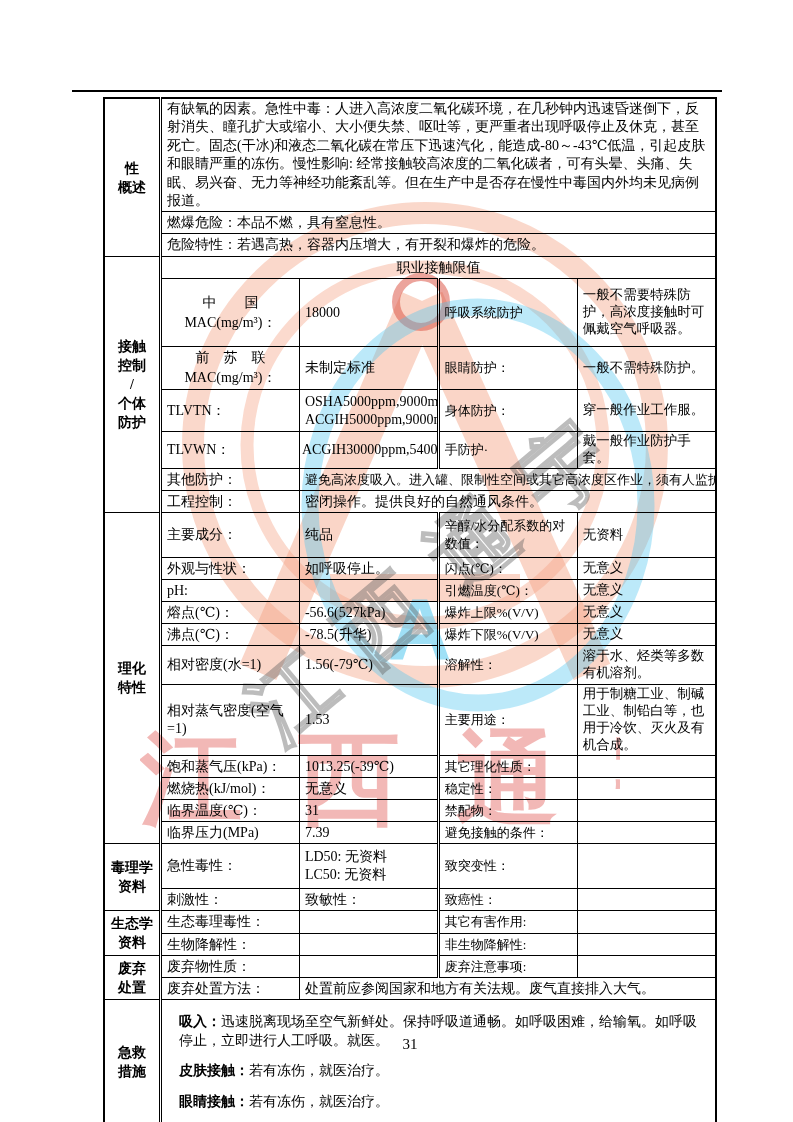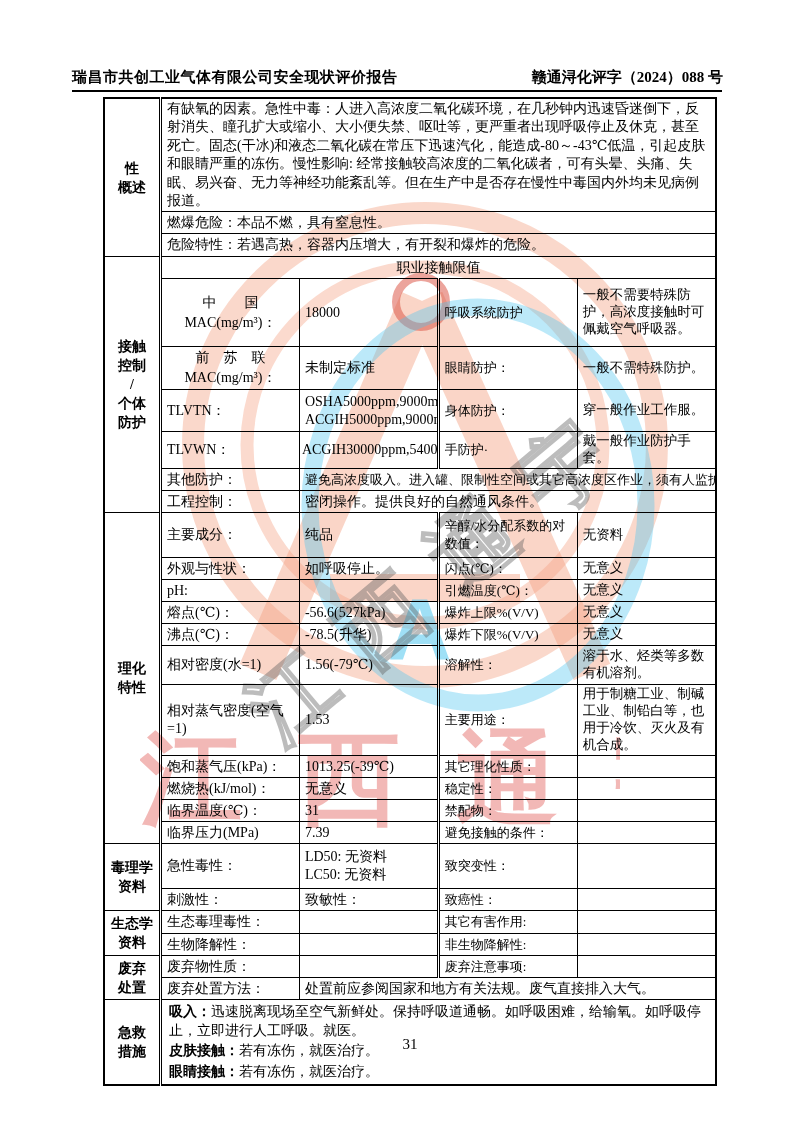--- a/index.html
+++ b/index.html
@@ -30,21 +30,21 @@
   td.wide{text-align:left;}
   td.center{text-align:center;}
   td.tight{font-size:13px;white-space:nowrap;}
   td.nw{white-space:nowrap;}
   .h22{height:22px;} .h23{height:23px;} .h39{height:39px;} .h42{height:42px;}
   .h45{height:45px;} .h50{height:50px;} .h68{height:68px;} .h76{height:76px;} .h110{height:110px;}
   .para{text-align:justify;line-height:18.4px;}
   .macline{display:block;text-align:center;line-height:20px;}
   .twoLine{line-height:18px;}
   .lead{font-weight:bold;}
-  .aid p{margin:2px;line-height:18.5px;}
+  .aid p{margin:12px;line-height:18.5px;}
   
   .pageno{position:absolute;left:103px;top:1036px;width:614px;text-align:center;font-size:15px;}
   
   .wm{position:absolute;left:0;top:0;width:793px;height:1122px;pointer-events:none;mix-blend-mode:multiply;}
   .wm-red-text{
     position:absolute;left:140px;top:712px;width:480px;overflow:hidden;white-space:nowrap;
     font-size:102px;font-weight:bold;letter-spacing:56px;
     color:rgba(226,98,94,0.45);font-family:"Liberation Serif","DejaVu Serif",serif;
   }
   .wm-diag{
@@ -57,22 +57,20 @@
   .wm-cyan-a{
     position:absolute;left:388px;top:578px;font-size:88px;font-weight:bold;
     color:rgba(80,198,238,0.55);font-family:"Liberation Sans","DejaVu Sans",sans-serif;
   }
 </style>
 </head>
 <body>
 
 <div class="page">
 
-  <div class="hdr-left">瑞昌市共创工业气体有限公司安全现状评价报告</div>
-  <div class="hdr-right">赣通浔化评字（2024）088 号</div>
   <div class="hdr-rule"></div>
 
   <table class="msds">
 
     <tbody>
         <tr class="h110">
       <td class="lbl" rowspan="3">
         <span>性</span>
         <span>概述</span>
       </td>

